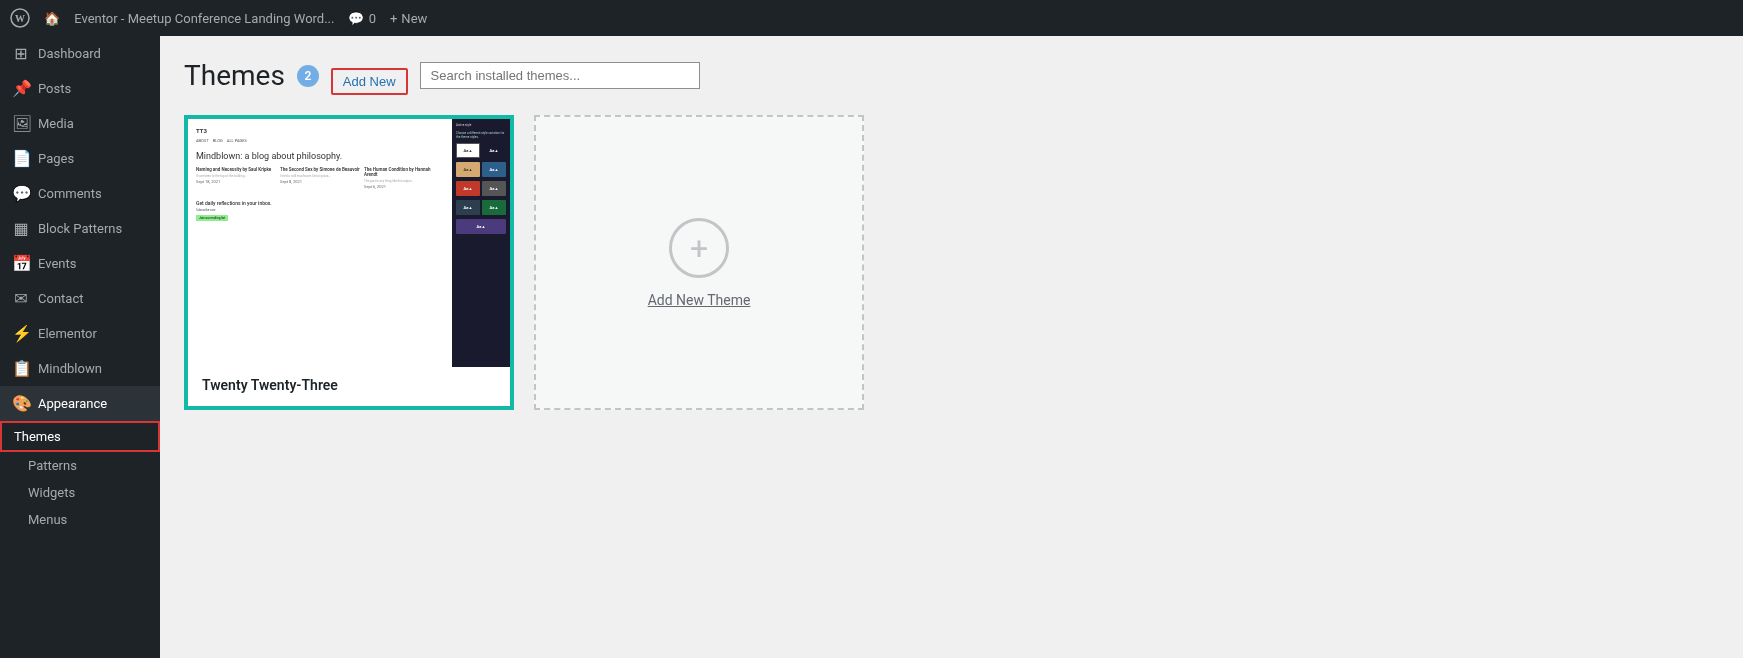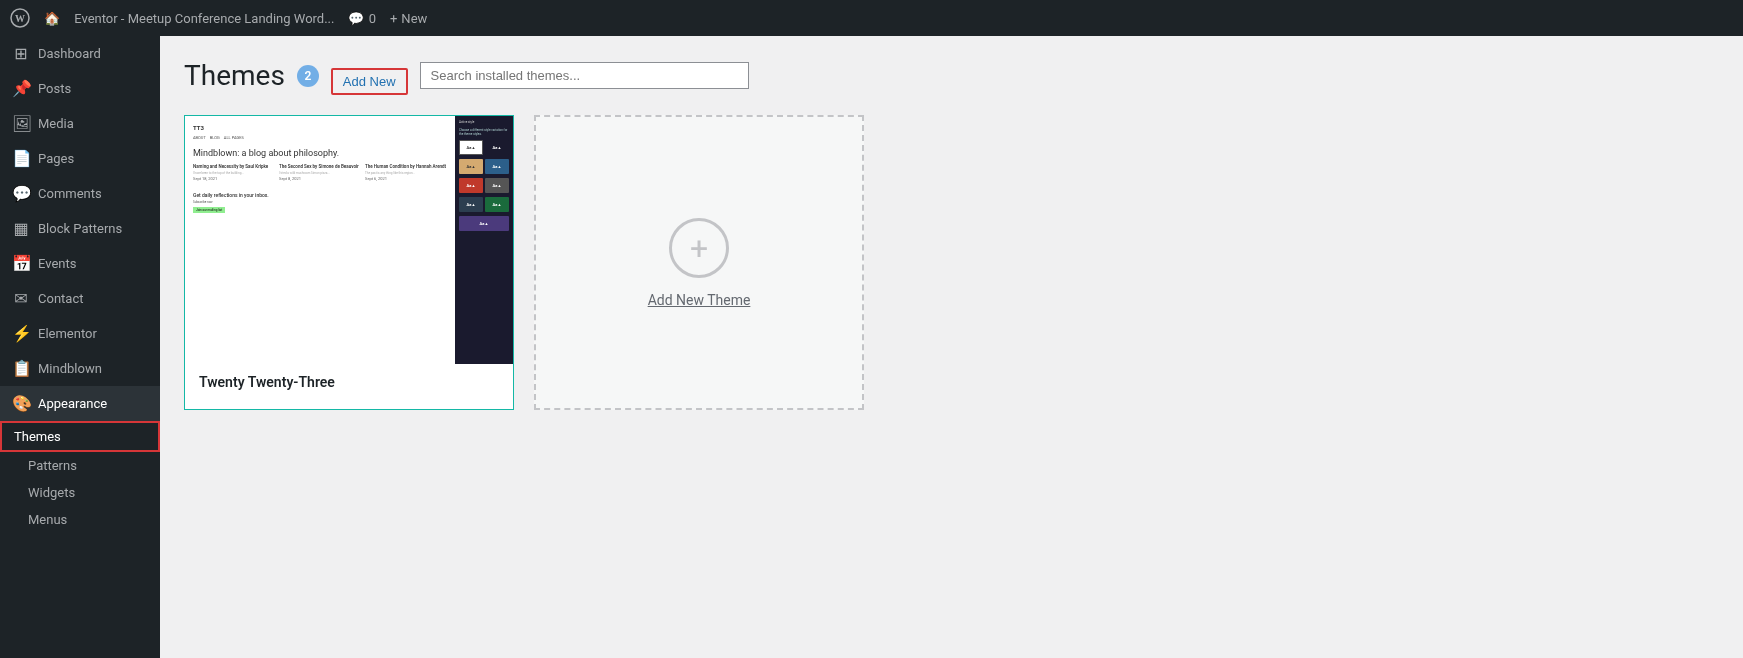--- a/index.html
+++ b/index.html
@@ -107,37 +107,37 @@
       padding: 4px 10px;
       cursor: pointer;
       border-radius: 2px;
       margin-top: 12px;
     }
     .search-input {
       border: 1px solid #8c8f94;
       background: #fff;
       padding: 5px 10px;
       font-size: 13px;
-      width: 329px;
+      width: 280px;
       outline: none;
       color: #50575e;
     }
 
     
     .themes-grid {
       display: flex;
       gap: 20px;
       flex-wrap: wrap;
     }
 
     
     .theme-card {
       width: 330px;
       background: #fff;
-      border: 1px solid #14b8a6;
+      border: 4px solid #14b8a6;
       cursor: pointer;
       flex-shrink: 0;
     }
     .theme-preview {
       width: 100%;
       height: 248px;
       background: #fff;
       overflow: hidden;
       position: relative;
     }

